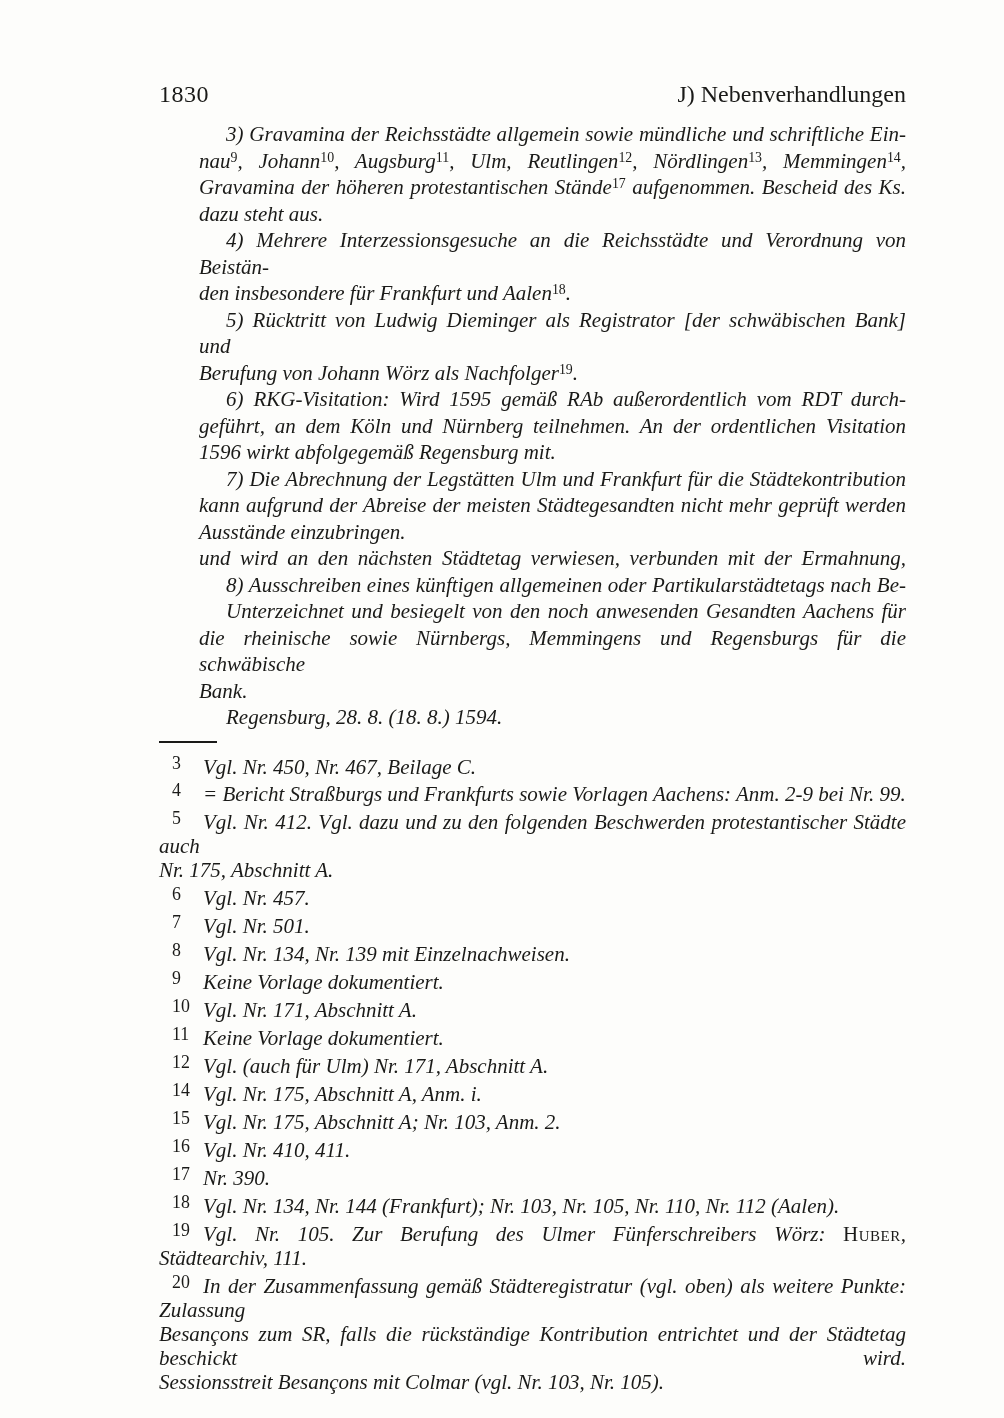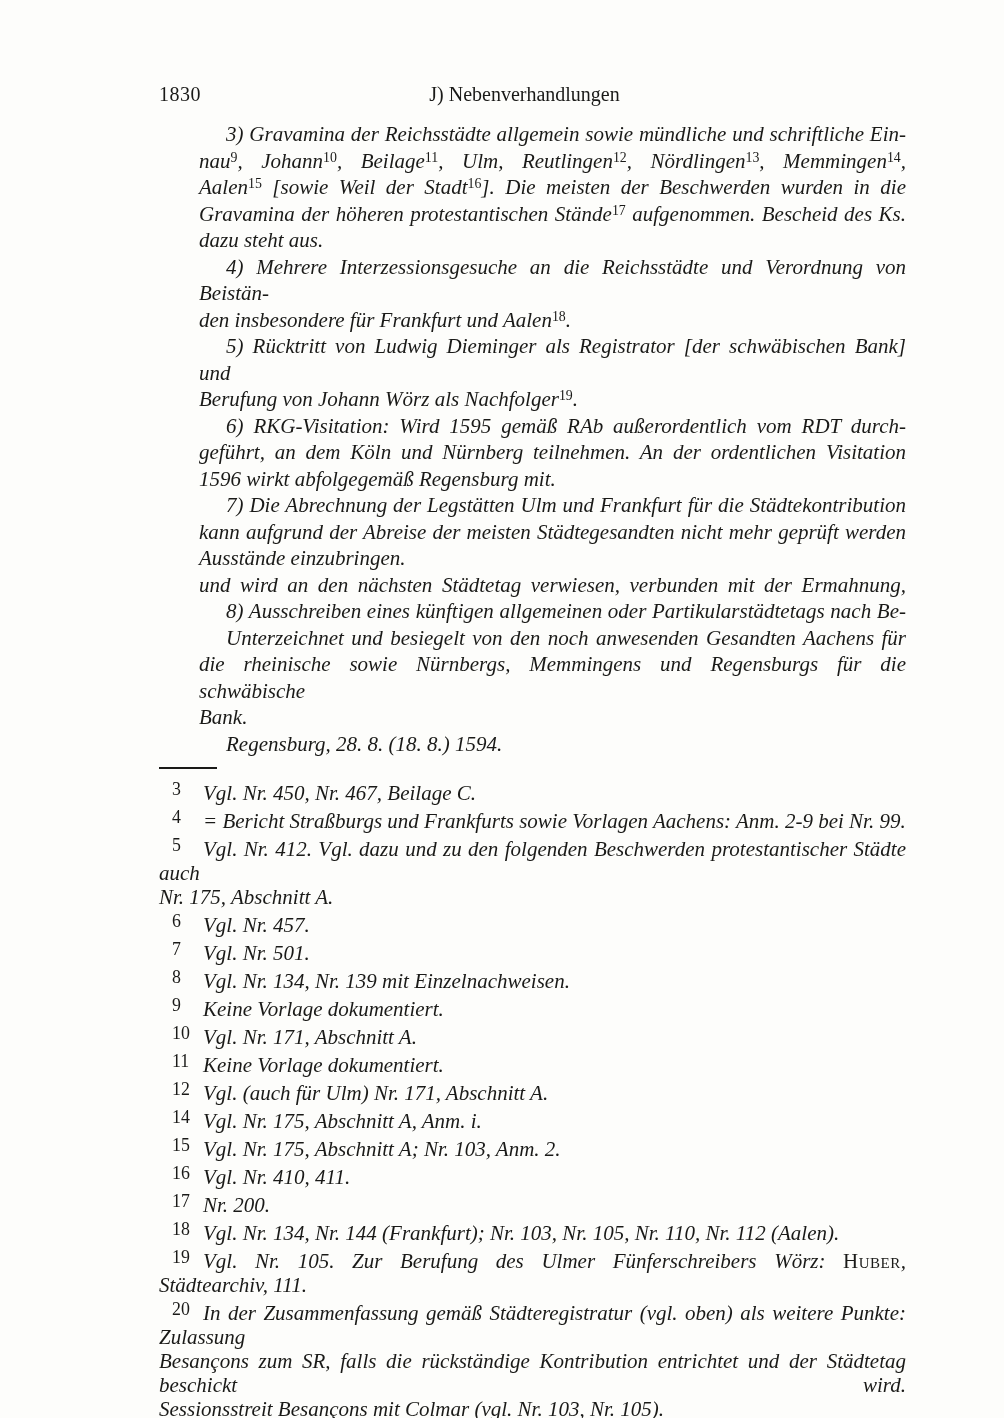--- a/index.html
+++ b/index.html
@@ -12,27 +12,27 @@
     overflow:hidden;
   }
   .content {
     position:absolute;
     left:159px; top:82px;
     width:747px;
   }
   .header {
     position:relative;
     height:24px;
-    font-size:20px;
+    font-size:24px;
     line-height:24px;
     font-style:normal;
     margin-bottom:15px;
   }
   .pagenum { position:absolute; left:0; top:0; letter-spacing:0.5px; }
-  .sectitle { position:absolute; left:0; right:16px; text-align:center; }
+  .sectitle { position:absolute; left:0; right:0; text-align:right; }
 
   .bodytext {
     font-style:italic;
     font-size:21px;
     line-height:26.5px;
     margin-left:40px;
   }
   .tline {
     text-align:justify;
     text-align-last:justify;
@@ -87,22 +87,21 @@
   <div class="content">
 
     <div class="header">
       <span class="pagenum">1830</span>
       <span class="sectitle">J) Nebenverhandlungen</span>
     </div>
 
     <div class="bodytext">
         <div class="para">
           <div class="tline first"><span>3) Gravamina der Reichsstädte allgemein sowie mündliche und schriftliche Ein-</span></div>
-          <div class="tline"><span>nau</span><sup class="ref">9</sup><span>, Johann</span><sup class="ref">10</sup><span>, Beilage</span><sup class="ref">11</sup><span>, Ulm, Reutlingen</span><sup class="ref">12</sup><span>, Nördlingen</span><sup class="ref">13</sup><span>, Memmingen</span><sup class="ref">14</sup><span>,</span></div>
-          <div class="tline"><span>Aalen</span><sup class="ref">15</sup><span> [sowie Weil der Stadt</span><sup class="ref">16</sup><span>]. Die meisten der Beschwerden wurden in die</span></div>
+          <div class="tline"><span>nau</span><sup class="ref">9</sup><span>, Johann</span><sup class="ref">10</sup><span>, Augsburg</span><sup class="ref">11</sup><span>, Ulm, Reutlingen</span><sup class="ref">12</sup><span>, Nördlingen</span><sup class="ref">13</sup><span>, Memmingen</span><sup class="ref">14</sup><span>,</span></div>
           <div class="tline"><span>Gravamina der höheren protestantischen Stände</span><sup class="ref">17</sup><span> aufgenommen. Bescheid des Ks.</span></div>
           <div class="tline last"><span>dazu steht aus.</span></div>
         </div>
         <div class="para">
           <div class="tline first"><span>4) Mehrere Interzessionsgesuche an die Reichsstädte und Verordnung von Beistän-</span></div>
           <div class="tline last"><span>den insbesondere für Frankfurt und Aalen</span><sup class="ref">18</sup><span>.</span></div>
         </div>
         <div class="para">
           <div class="tline first"><span>5) Rücktritt von Ludwig Dieminger als Registrator [der schwäbischen Bank] und</span></div>
           <div class="tline last"><span>Berufung von Johann Wörz als Nachfolger</span><sup class="ref">19</sup><span>.</span></div>
@@ -168,21 +167,21 @@
         <div class="fn">
           <div class="fnline first last"><span class="fnnum">14</span><span>Vgl. Nr. 175, Abschnitt A, Anm. i.</span></div>
         </div>
         <div class="fn">
           <div class="fnline first last"><span class="fnnum">15</span><span>Vgl. Nr. 175, Abschnitt A; Nr. 103, Anm. 2.</span></div>
         </div>
         <div class="fn">
           <div class="fnline first last"><span class="fnnum">16</span><span>Vgl. Nr. 410, 411.</span></div>
         </div>
         <div class="fn">
-          <div class="fnline first last"><span class="fnnum">17</span><span>Nr. 200.</span></div>
+          <div class="fnline first last"><span class="fnnum">17</span><span>Nr. 390.</span></div>
         </div>
         <div class="fn">
           <div class="fnline first last"><span class="fnnum">18</span><span>Vgl. Nr. 134, Nr. 144 (Frankfurt); Nr. 103, Nr. 105, Nr. 110, Nr. 112 (Aalen).</span></div>
         </div>
         <div class="fn">
           <div class="fnline first last"><span class="fnnum">19</span><span>Vgl. Nr. 105. Zur Berufung des Ulmer Fünferschreibers Wörz: </span><span class="sc">Huber</span><span>, Städtearchiv, 111.</span></div>
         </div>
         <div class="fn">
           <div class="fnline first"><span class="fnnum">20</span><span>In der Zusammenfassung gemäß Städteregistratur (vgl. oben) als weitere Punkte: Zulassung</span></div>
           <div class="fnline"><span>Besançons zum SR, falls die rückständige Kontribution entrichtet und der Städtetag beschickt wird.</span></div>

